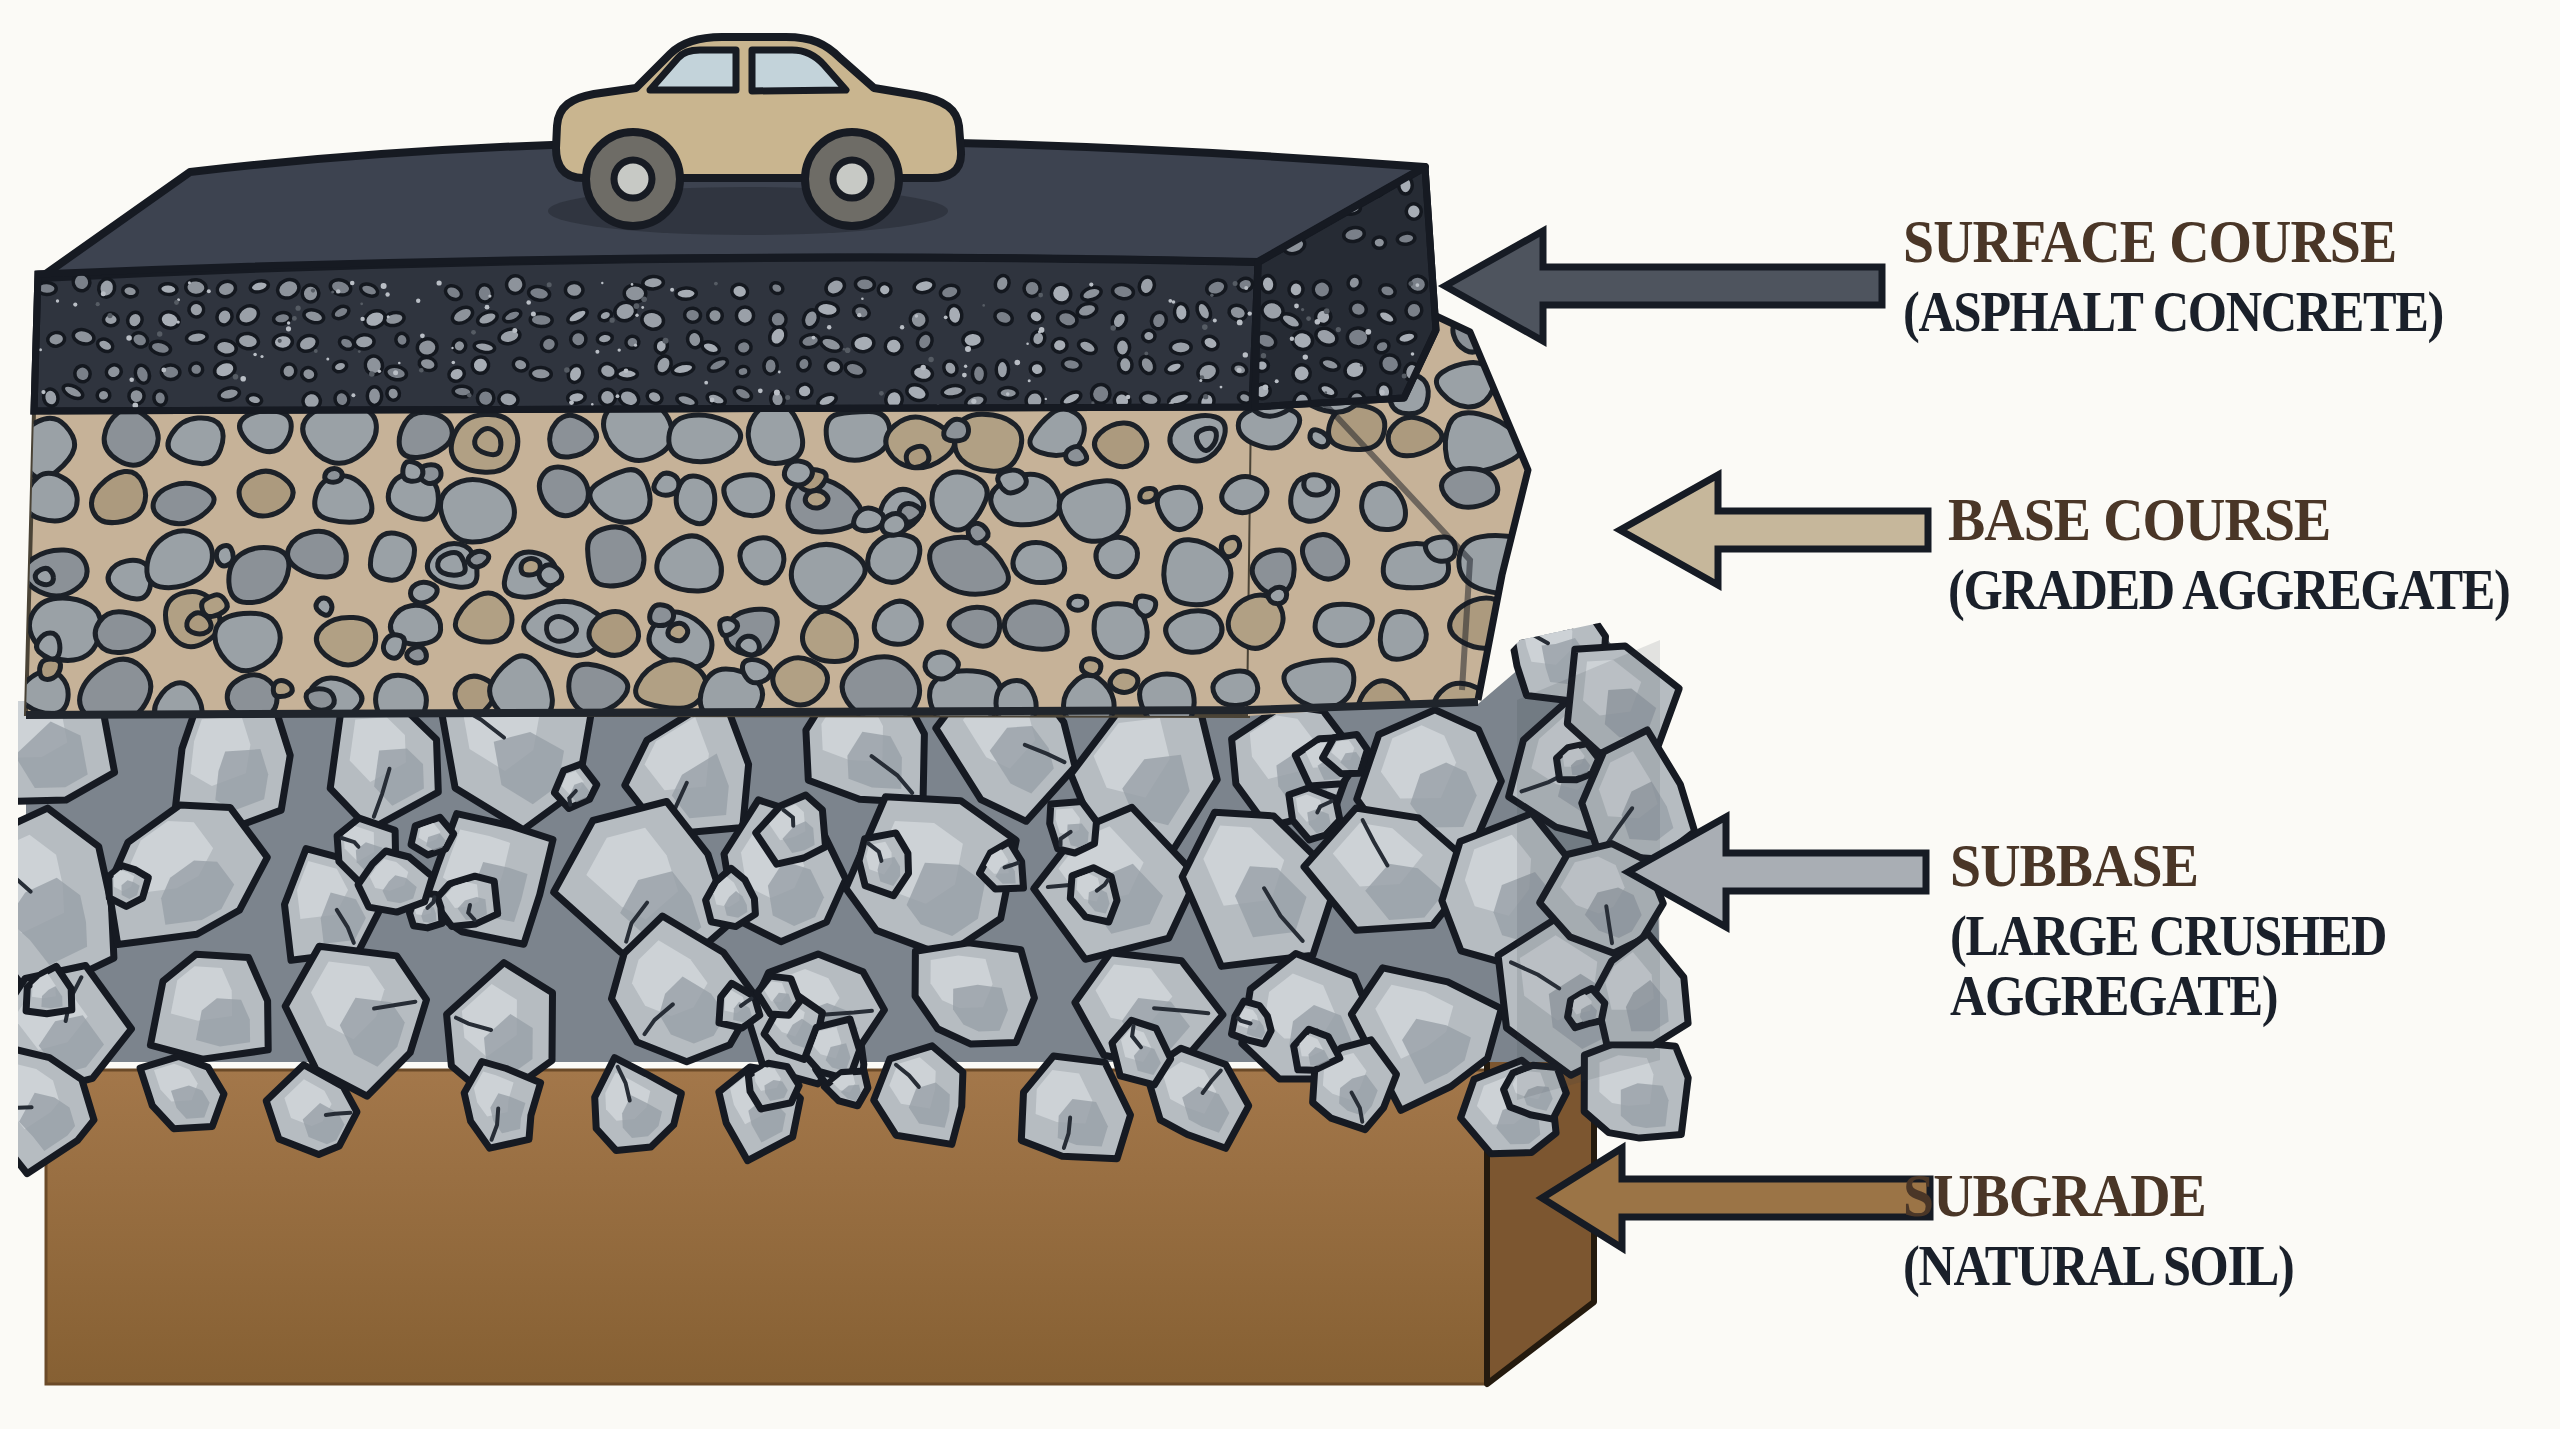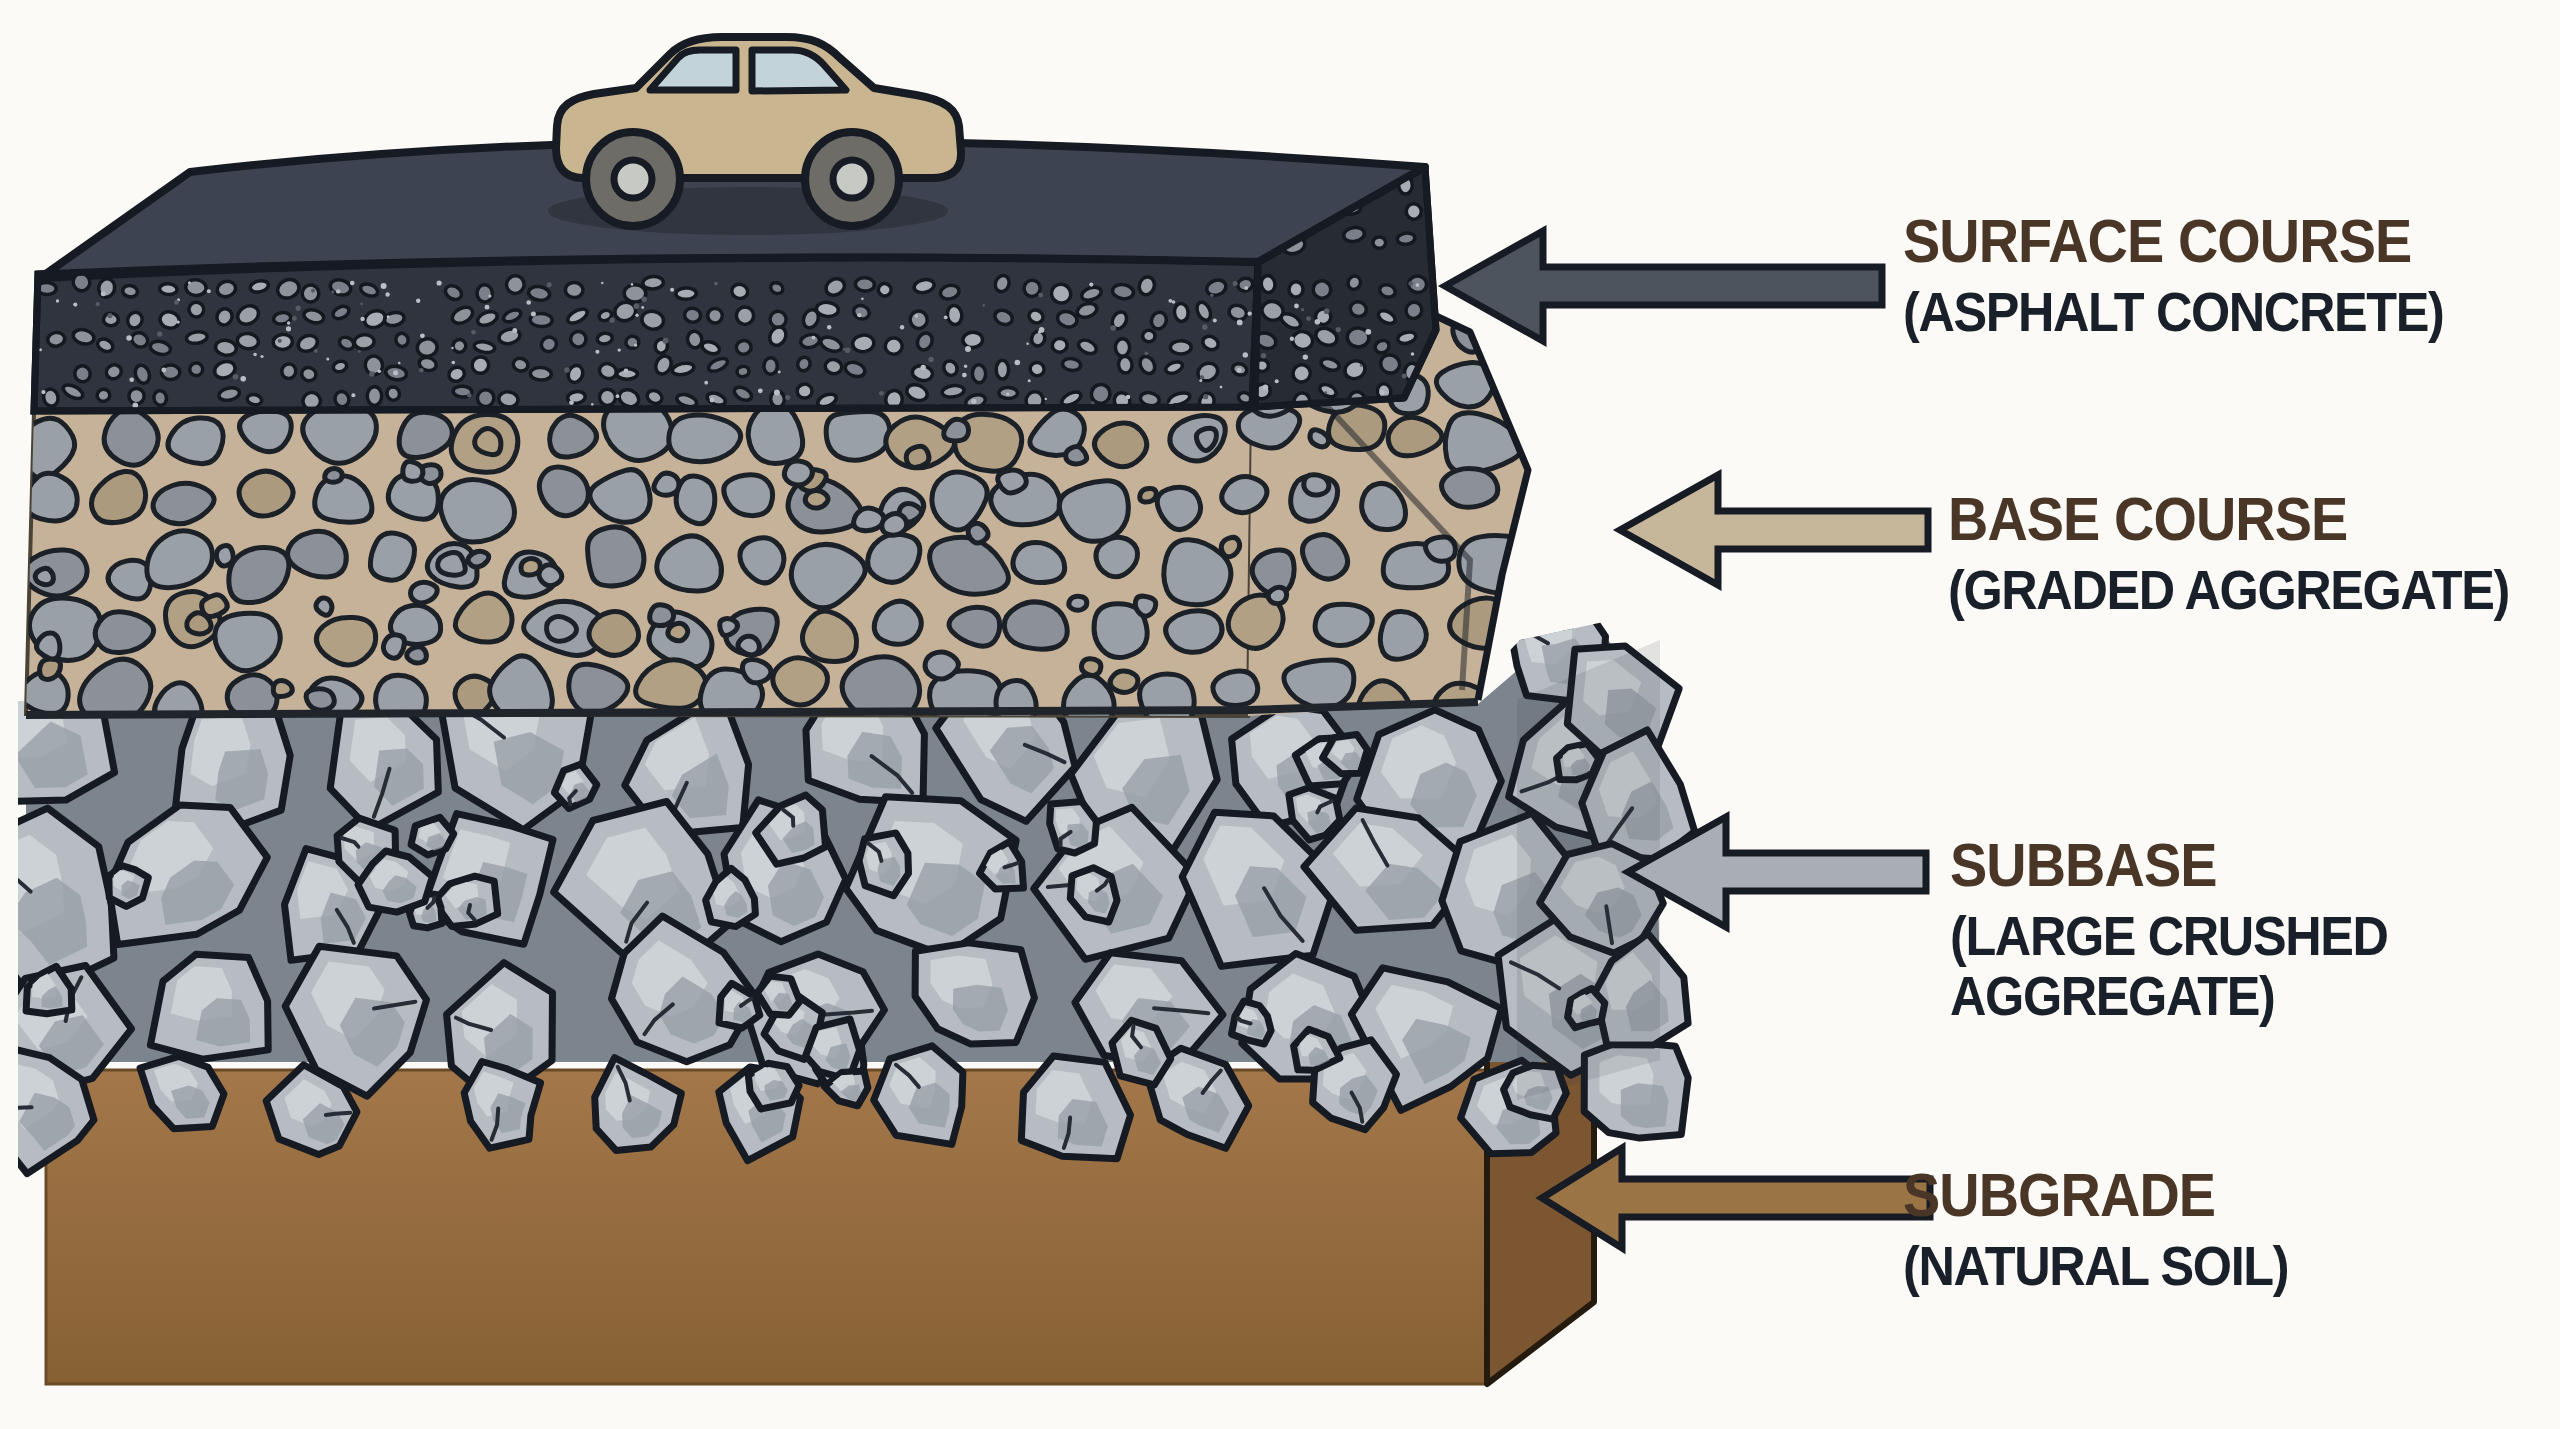--- a/index.html
+++ b/index.html
@@ -1,19 +1,19 @@
 <!DOCTYPE html>
 <html><head>
 <meta charset="utf-8">
 <style>
   html,body{margin:0;padding:0;background:#e8e6e1;}
   .stage{
     position:relative;width:2560px;height:1429px;overflow:hidden;
     background:#fbfaf6;
-    font-family:Liberation Sans, sans-serif;
+    font-family:Liberation Serif, serif;
   }
   #scene{position:absolute;left:0;top:0;}
   .callout{position:absolute;transform:scaleX(.9);transform-origin:left top;}
   .callout .title{
     font-size:62px;font-weight:bold;letter-spacing:-1px;line-height:1.0;
     margin:0 0 10px 0;white-space:nowrap;
   }
   .callout .sub{
     font-size:56px;font-weight:bold;letter-spacing:-1.5px;line-height:1.08;
     white-space:nowrap;

